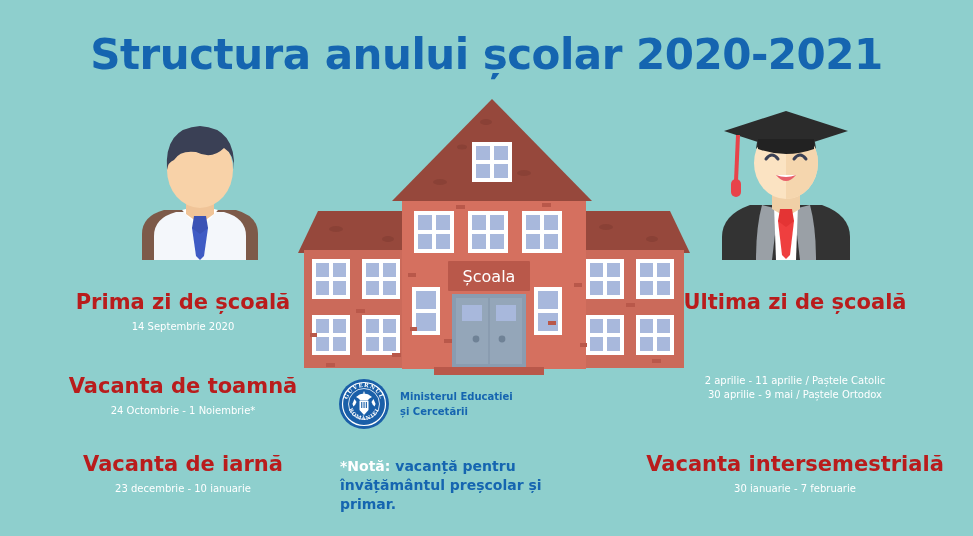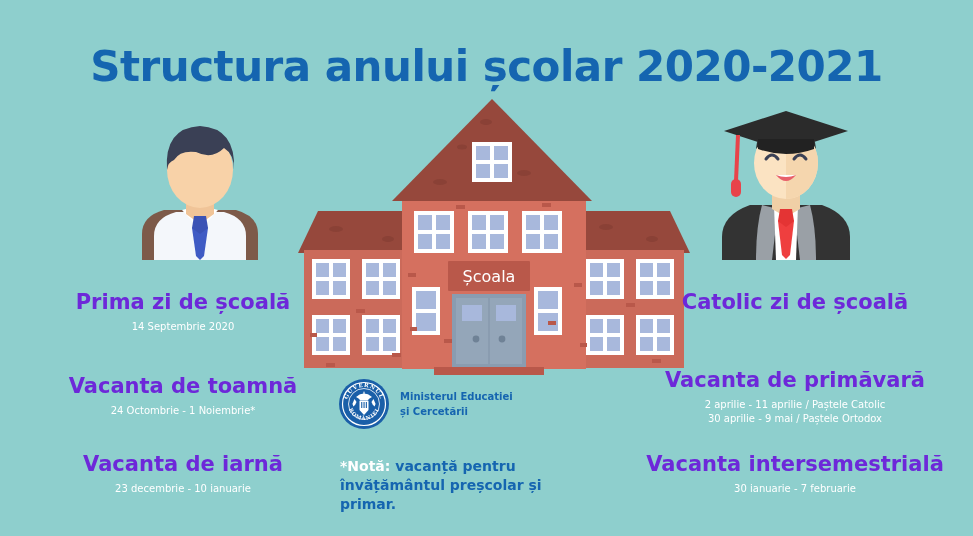--- a/index.html
+++ b/index.html
@@ -16,21 +16,21 @@
     position: relative;
     width: 973px;
     height: 536px;
     background: #8ecfcd;
     overflow: hidden;
   }
 
   
   .title {
     position: absolute;
-    top: 42px;
+    top: 30px;
     left: 0;
     width: 973px;
     text-align: center;
     font-size: 42px;
     font-weight: bold;
     color: #1565b0;
     letter-spacing: -0.5px;
     white-space: nowrap;
   }
 
@@ -50,21 +50,21 @@
     height: 290px;
   }
 
   
   .col-left  { position: absolute; left: 18px;  width: 330px; text-align: center; }
   .col-right { position: absolute; left: 625px; width: 340px; text-align: center; }
 
   .blk-heading {
     font-size: 21px;
     font-weight: bold;
-    color: #6d28d9;
+    color: #b91c1c;
     white-space: nowrap;
     line-height: 1.15;
   }
   .blk-date {
     font-size: 10px;
     font-weight: normal;
     color: #ffffff;
     line-height: 1.35;
     margin-top: 6px;
     white-space: nowrap;
@@ -324,25 +324,24 @@
     <div class="blk-heading">Vacanta de toamnă</div>
     <div class="blk-date">24 Octombrie - 1 Noiembrie*</div>
   </div>
 
   <div class="col-left b-winter">
     <div class="blk-heading">Vacanta de iarnă</div>
     <div class="blk-date">23 decembrie - 10 ianuarie</div>
   </div>
 
   <div class="col-right b-last">
-    <div class="blk-heading">Catolic zi de școală</div>
+    <div class="blk-heading">Ultima zi de școală</div>
   </div>
 
   <div class="col-right b-spring">
-    <div class="blk-heading">Vacanta de primăvară</div>
     <div class="blk-date">2 aprilie - 11 aprilie / Paștele Catolic</div>
     <div class="blk-date" style="margin-top:0">30 aprilie - 9 mai / Paștele Ortodox</div>
   </div>
 
   <div class="col-right b-inter">
     <div class="blk-heading">Vacanta intersemestrială</div>
     <div class="blk-date">30 ianuarie - 7 februarie</div>
   </div>
 
   <div class="ministry">

